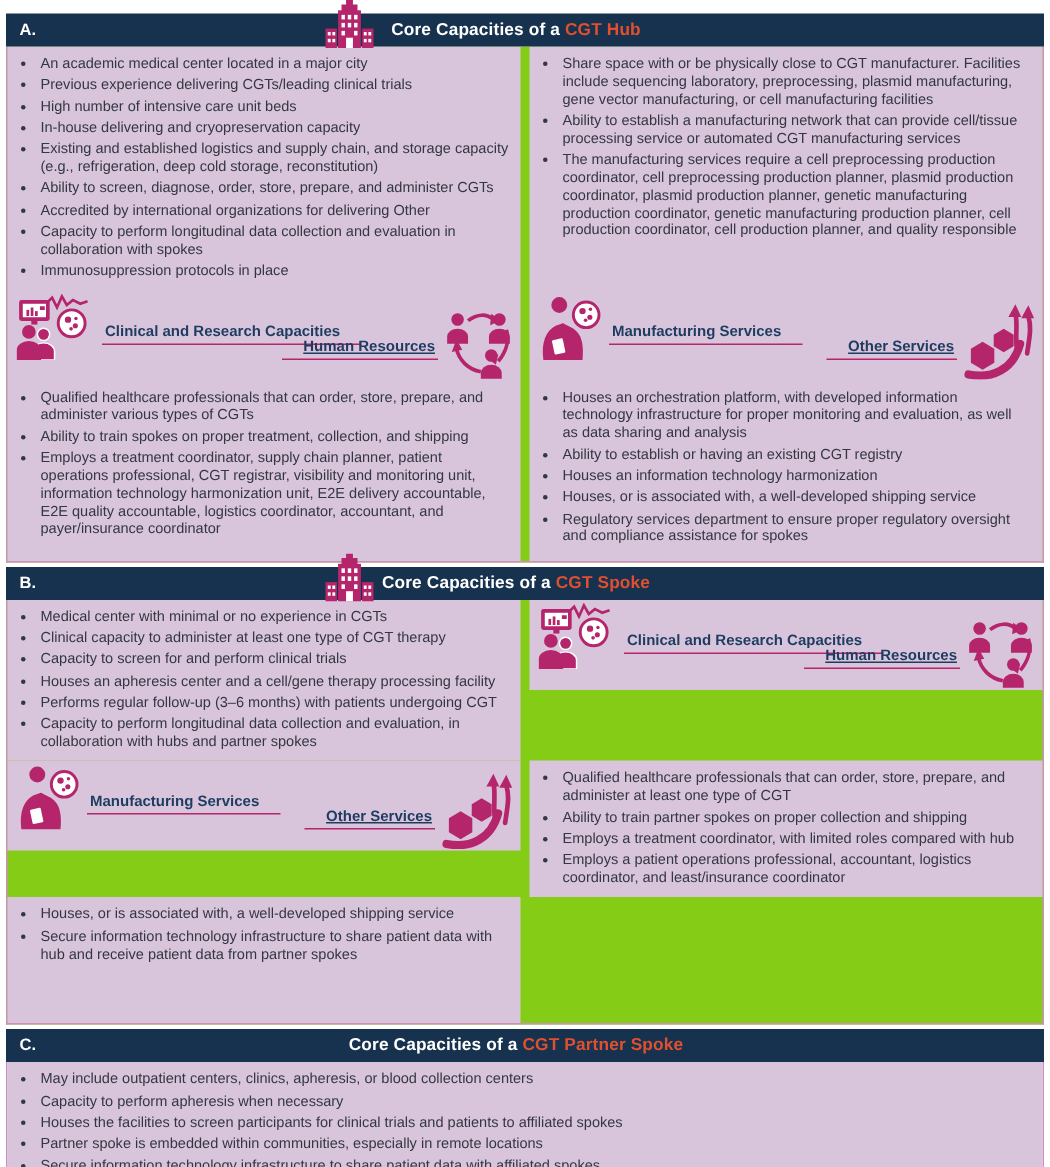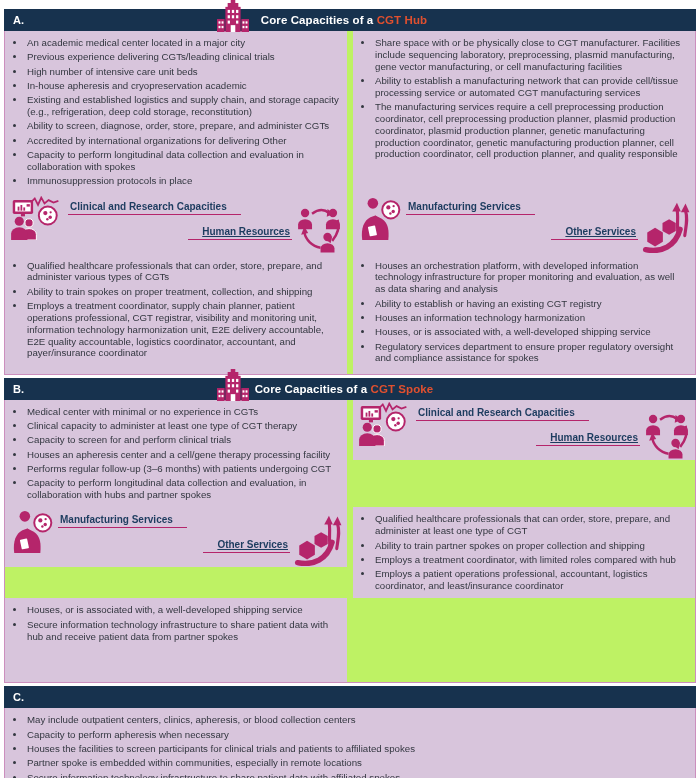--- a/index.html
+++ b/index.html
@@ -22,21 +22,21 @@
   .phdr .letter{color:#fff;font-weight:bold;font-size:11px;}
   .hdr-title{
     position:absolute;left:0;right:12px;text-align:center;color:#fff;
     font-weight:bold;font-size:11.5px;letter-spacing:.1px;
   }
   .hdr-title .accent{color:var(--accent_red);}
   .hbuilding{position:absolute;left:212px;top:-9px;width:34px;height:32px;}
   .hbuilding svg{width:100%;height:100%;}
   .pbody{
     display:grid;grid-template-columns:1fr 1fr;column-gap:6px;
-    background:#bef264;border:1px solid var(--panel_border);border-top:none;
+    background:#84cc16;border:1px solid var(--panel_border);border-top:none;
   }
   .pbody.single{grid-template-columns:1fr;}
   .cell{background:var(--lavender);}
   ul.blist{
     margin:0;padding:6px 8px 4px 21px;font-size:9.7px;line-height:1.22;
     list-style:disc outside;color:var(--text);
   }
   ul.blist li{margin:0 0 2.5px 0;padding-left:1px;}
   .a-top{min-height:156px;}
   .a-bottom{min-height:120px;}
@@ -44,21 +44,21 @@
   .b-bottom{min-height:84px;}
   .c-list{min-height:106px;padding-top:8px;}
   .band{position:relative;height:60px;overflow:visible;}
   .grp{position:absolute;display:flex;}
   .grp-tl{left:6px;top:2px;align-items:flex-start;gap:3px;}
   .grp-br{right:4px;bottom:1px;align-items:flex-end;gap:3px;}
   .blabel{
     font-size:10px;font-weight:bold;color:var(--label_navy);white-space:nowrap;
     border-bottom:1.6px solid var(--magenta);padding-bottom:2px;
   }
-  .grp-tl .blabel{margin-top:5px;padding-right:14px;padding-left:2px;}
+  .grp-tl .blabel{margin-top:20px;padding-right:14px;padding-left:2px;}
   .grp-br .blabel{margin-bottom:13px;padding-left:14px;padding-right:2px;text-decoration:underline;}
   .bicon svg{display:block;}
   .i-clin{width:54px;height:44px;}
   .i-hr{width:48px;height:46px;}
   .i-mfg{width:44px;height:44px;}
   .i-other{width:50px;height:52px;margin-top:-6px;}
   .defs-hidden{position:absolute;width:0;height:0;overflow:hidden;}
 </style>
 </head>
 <body>
@@ -162,21 +162,21 @@
     <span class="hbuilding"><svg viewBox="0 0 44 42">
           <use href="#icon-building"></use>
         </svg></span>
     <div class="hdr-title"><span>Core Capacities of a </span><span class="accent">CGT Hub</span></div>
   </div>
   <div class="pbody">
     <ul class="blist cell a-top">
         <li>An academic medical center located in a major city</li>
         <li>Previous experience delivering CGTs/leading clinical trials</li>
         <li>High number of intensive care unit beds</li>
-        <li>In-house apheresis and cryopreservation academic</li>
+        <li>In-house delivering and cryopreservation capacity</li>
         <li>Existing and established logistics and supply chain, and storage capacity (e.g., refrigeration, deep cold storage, reconstitution)</li>
         <li>Ability to screen, diagnose, order, store, prepare, and administer CGTs</li>
         <li>Accredited by international organizations for delivering Other</li>
         <li>Capacity to perform longitudinal data collection and evaluation in collaboration with spokes</li>
         <li>Immunosuppression protocols in place</li>
       </ul>
     <ul class="blist cell a-top">
         <li>Share space with or be physically close to CGT manufacturer. Facilities include sequencing laboratory, preprocessing, plasmid manufacturing, gene vector manufacturing, or cell manufacturing facilities</li>
         <li>Ability to establish a manufacturing network that can provide cell/tissue processing service or automated CGT manufacturing services</li>
         <li>The manufacturing services require a cell preprocessing production coordinator, cell preprocessing production planner, plasmid production coordinator, plasmid production planner, genetic manufacturing production coordinator, genetic manufacturing production planner, cell production coordinator, cell production planner, and quality responsible</li>
@@ -294,20 +294,21 @@
     <ul class="blist cell b-bottom">
         <li>Houses, or is associated with, a well-developed shipping service</li>
         <li>Secure information technology infrastructure to share patient data with hub and receive patient data from partner spokes</li>
       </ul>
   </div>
 </section>
 
 <section class="panel">
   <div class="phdr">
     <span class="letter">C.</span>
+    <div class="hdr-title"><span>Core Capacities of a </span><span class="accent">CGT Partner Spoke</span></div>
   </div>
   <div class="pbody single">
     <ul class="blist cell c-list">
         <li>May include outpatient centers, clinics, apheresis, or blood collection centers</li>
         <li>Capacity to perform apheresis when necessary</li>
         <li>Houses the facilities to screen participants for clinical trials and patients to affiliated spokes</li>
         <li>Partner spoke is embedded within communities, especially in remote locations</li>
         <li>Secure information technology infrastructure to share patient data with affiliated spokes</li>
         <li>Qualified healthcare professionals that screen patients, potentially collect blood/apheresis, and refer patients to affiliated spokes</li>
         <li>Employs a treatment coordinator, patient operations professional, and a logistics coordinator, with limited roles</li>

